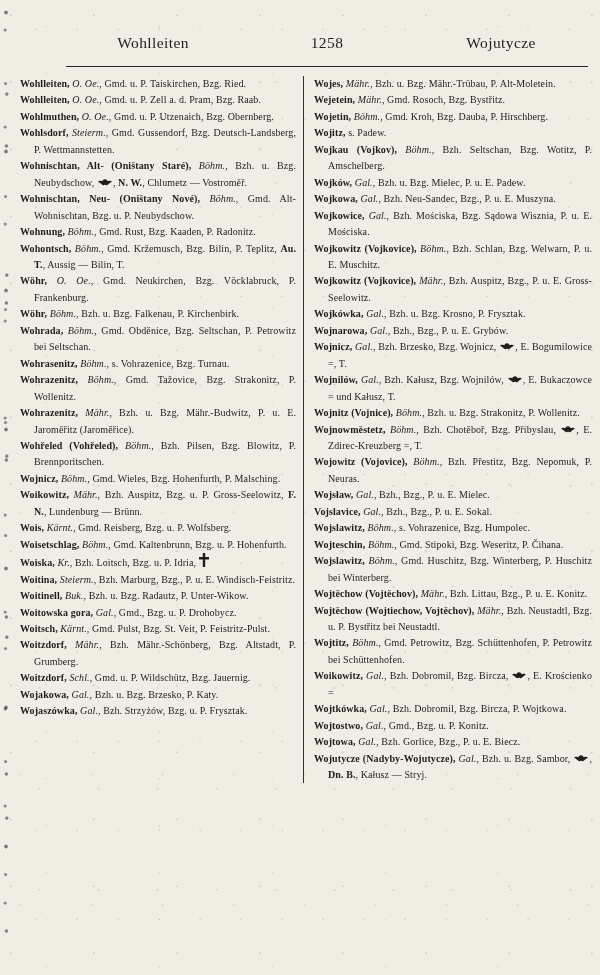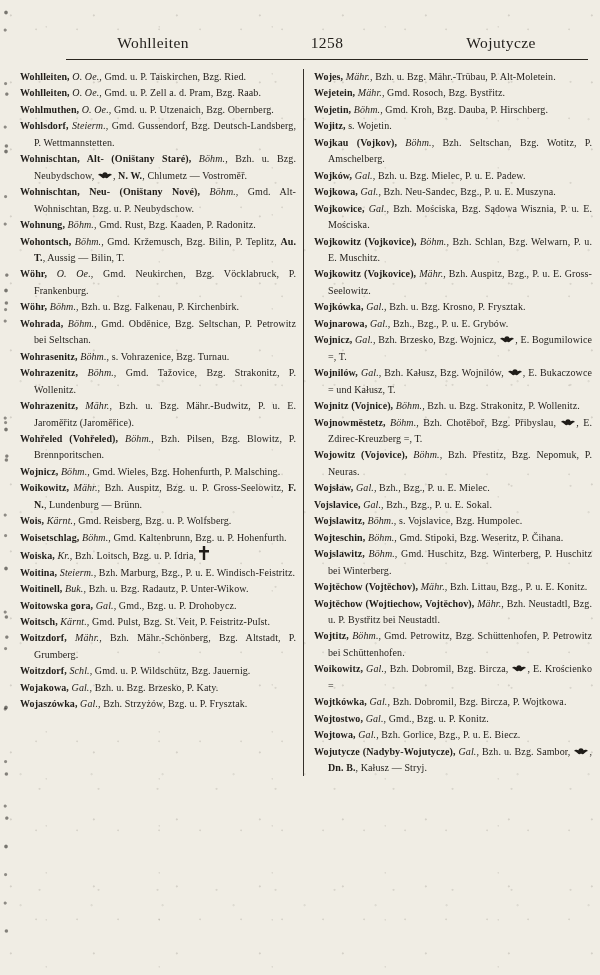--- a/index.html
+++ b/index.html
@@ -14,21 +14,21 @@
       radial-gradient(circle at 29% 91%, rgba(40,35,25,.09) .7px, transparent 1.5px);
     background-size: 83px 67px, 59px 101px, 113px 47px, 41px 89px, 71px 131px;
     font-family:"Liberation Serif","DejaVu Serif",serif;
     color:#201d19;
     position:relative;
   }
   .page{padding:34px 8px 0 14px;}
   .running-header{
     display:flex;align-items:baseline;
     margin:0 4px 0 52px;
-    padding-bottom:7px;
+    padding-bottom:14px;
     border-bottom:1.5px solid #2a261f;
     font-size:15.5px;letter-spacing:.4px;
   }
   .running-header > div{flex:1;text-align:center;}
   .columns{display:flex;margin-top:9px;}
   .col{width:50%;box-sizing:border-box;}
   .col-left{padding:0 7px 0 6px;}
   .col-right{border-left:1.2px solid #35302a;padding:0 0 0 10px;}
   .entry{
     margin:0;
@@ -100,21 +100,21 @@
         <p class="entry"><span class="seg-b">Woitsch,</span><span class="seg-i"> Kärnt.</span><span>, Gmd. Pulst, Bzg. St. Veit, P. Feistritz-Pulst.</span></p>
         <p class="entry"><span class="seg-b">Woitzdorf,</span><span class="seg-i"> Mähr.</span><span>, Bzh. Mähr.-Schönberg, Bzg. Altstadt, P. Grumberg.</span></p>
         <p class="entry"><span class="seg-b">Woitzdorf,</span><span class="seg-i"> Schl.</span><span>, Gmd. u. P. Wildschütz, Bzg. Jauernig.</span></p>
         <p class="entry"><span class="seg-b">Wojakowa,</span><span class="seg-i"> Gal.</span><span>, Bzh. u. Bzg. Brzesko, P. Katy.</span></p>
         <p class="entry"><span class="seg-b">Wojaszówka,</span><span class="seg-i"> Gal.</span><span>, Bzh. Strzyżów, Bzg. u. P. Frysztak.</span></p>
       </div>
     <div class="col col-right">
         <p class="entry"><span class="seg-b">Wojes,</span><span class="seg-i"> Mähr.</span><span>, Bzh. u. Bzg. Mähr.-Trübau, P. Alt-Moletein.</span></p>
         <p class="entry"><span class="seg-b">Wejetein,</span><span class="seg-i"> Mähr.</span><span>, Gmd. Rosoch, Bzg. Bystřitz.</span></p>
         <p class="entry"><span class="seg-b">Wojetin,</span><span class="seg-i"> Böhm.</span><span>, Gmd. Kroh, Bzg. Dauba, P. Hirschberg.</span></p>
-        <p class="entry"><span class="seg-b">Wojitz,</span><span> s. Wojetin.</span></p>
+        <p class="entry"><span class="seg-b">Wojitz,</span><span> s. Padew.</span></p>
         <p class="entry"><span class="seg-b">Wojkau (Vojkov),</span><span class="seg-i"> Böhm.</span><span>, Bzh. Seltschan, Bzg. Wotitz, P. Amschelberg.</span></p>
         <p class="entry"><span class="seg-b">Wojków,</span><span class="seg-i"> Gal.</span><span>, Bzh. u. Bzg. Mielec, P. u. E. Padew.</span></p>
         <p class="entry"><span class="seg-b">Wojkowa,</span><span class="seg-i"> Gal.</span><span>, Bzh. Neu-Sandec, Bzg., P. u. E. Muszyna.</span></p>
         <p class="entry"><span class="seg-b">Wojkowice,</span><span class="seg-i"> Gal.</span><span>, Bzh. Mościska, Bzg. Sądowa Wisznia, P. u. E. Mościska.</span></p>
         <p class="entry"><span class="seg-b">Wojkowitz (Vojkovice),</span><span class="seg-i"> Böhm.</span><span>, Bzh. Schlan, Bzg. Welwarn, P. u. E. Muschitz.</span></p>
         <p class="entry"><span class="seg-b">Wojkowitz (Vojkovice),</span><span class="seg-i"> Mähr.</span><span>, Bzh. Auspitz, Bzg., P. u. E. Gross-Seelowitz.</span></p>
         <p class="entry"><span class="seg-b">Wojkówka,</span><span class="seg-i"> Gal.</span><span>, Bzh. u. Bzg. Krosno, P. Frysztak.</span></p>
         <p class="entry"><span class="seg-b">Wojnarowa,</span><span class="seg-i"> Gal.</span><span>, Bzh., Bzg., P. u. E. Grybów.</span></p>
         <p class="entry"><span class="seg-b">Wojnicz,</span><span class="seg-i"> Gal.</span><span>, Bzh. Brzesko, Bzg. Wojnicz, </span><span class="icon icon-rail"><svg viewBox="0 0 16 9" xmlns="http://www.w3.org/2000/svg">
               <path fill="#201d19" d="M8 1.2 C6.6 1.2 5.7 2.1 5.4 3.3 C4 2.2 1.9 2.6 1 4.1 C2.3 4.3 3.5 5.1 4.7 6.3 C5.6 7.4 7.1 7.6 8 6.5 C8.9 7.6 10.4 7.4 11.3 6.3 C12.5 5.1 13.7 4.3 15 4.1 C14.1 2.6 12 2.2 10.6 3.3 C10.3 2.1 9.4 1.2 8 1.2 Z"></path>
@@ -122,21 +122,21 @@
         <p class="entry"><span class="seg-b">Wojnilów,</span><span class="seg-i"> Gal.</span><span>, Bzh. Kałusz, Bzg. Wojnilów, </span><span class="icon icon-rail"><svg viewBox="0 0 16 9" xmlns="http://www.w3.org/2000/svg">
               <path fill="#201d19" d="M8 1.2 C6.6 1.2 5.7 2.1 5.4 3.3 C4 2.2 1.9 2.6 1 4.1 C2.3 4.3 3.5 5.1 4.7 6.3 C5.6 7.4 7.1 7.6 8 6.5 C8.9 7.6 10.4 7.4 11.3 6.3 C12.5 5.1 13.7 4.3 15 4.1 C14.1 2.6 12 2.2 10.6 3.3 C10.3 2.1 9.4 1.2 8 1.2 Z"></path>
             </svg></span><span>, E. Bukaczowce = und Kałusz, T.</span></p>
         <p class="entry"><span class="seg-b">Wojnitz (Vojnice),</span><span class="seg-i"> Böhm.</span><span>, Bzh. u. Bzg. Strakonitz, P. Wollenitz.</span></p>
         <p class="entry"><span class="seg-b">Wojnowměstetz,</span><span class="seg-i"> Böhm.</span><span>, Bzh. Chotěboř, Bzg. Přibyslau, </span><span class="icon icon-rail"><svg viewBox="0 0 16 9" xmlns="http://www.w3.org/2000/svg">
               <path fill="#201d19" d="M8 1.2 C6.6 1.2 5.7 2.1 5.4 3.3 C4 2.2 1.9 2.6 1 4.1 C2.3 4.3 3.5 5.1 4.7 6.3 C5.6 7.4 7.1 7.6 8 6.5 C8.9 7.6 10.4 7.4 11.3 6.3 C12.5 5.1 13.7 4.3 15 4.1 C14.1 2.6 12 2.2 10.6 3.3 C10.3 2.1 9.4 1.2 8 1.2 Z"></path>
             </svg></span><span>, E. Zdirec-Kreuzberg =, T.</span></p>
         <p class="entry"><span class="seg-b">Wojowitz (Vojovice),</span><span class="seg-i"> Böhm.</span><span>, Bzh. Přestitz, Bzg. Nepomuk, P. Neuras.</span></p>
         <p class="entry"><span class="seg-b">Wojsław,</span><span class="seg-i"> Gal.</span><span>, Bzh., Bzg., P. u. E. Mielec.</span></p>
         <p class="entry"><span class="seg-b">Vojslavice,</span><span class="seg-i"> Gal.</span><span>, Bzh., Bzg., P. u. E. Sokal.</span></p>
-        <p class="entry"><span class="seg-b">Wojslawitz,</span><span class="seg-i"> Böhm.</span><span>, s. Vojslavice, Bzg. Humpolec.</span></p>
+        <p class="entry"><span class="seg-b">Wojslawitz,</span><span class="seg-i"> Böhm.</span><span>, s. Vohrazenice, Bzg. Humpolec.</span></p>
         <p class="entry"><span class="seg-b">Wojteschin,</span><span class="seg-i"> Böhm.</span><span>, Gmd. Stipoki, Bzg. Weseritz, P. Čihana.</span></p>
         <p class="entry"><span class="seg-b">Wojslawitz,</span><span class="seg-i"> Böhm.</span><span>, Gmd. Huschitz, Bzg. Winterberg, P. Huschitz bei Winterberg.</span></p>
         <p class="entry"><span class="seg-b">Wojtěchow (Vojtěchov),</span><span class="seg-i"> Mähr.</span><span>, Bzh. Littau, Bzg., P. u. E. Konitz.</span></p>
         <p class="entry"><span class="seg-b">Wojtěchow (Wojtiechow, Vojtěchov),</span><span class="seg-i"> Mähr.</span><span>, Bzh. Neustadtl, Bzg. u. P. Bystřitz bei Neustadtl.</span></p>
         <p class="entry"><span class="seg-b">Wojtitz,</span><span class="seg-i"> Böhm.</span><span>, Gmd. Petrowitz, Bzg. Schüttenhofen, P. Petrowitz bei Schüttenhofen.</span></p>
         <p class="entry"><span class="seg-b">Woikowitz,</span><span class="seg-i"> Gal.</span><span>, Bzh. Dobromil, Bzg. Bircza, </span><span class="icon icon-rail"><svg viewBox="0 0 16 9" xmlns="http://www.w3.org/2000/svg">
               <path fill="#201d19" d="M8 1.2 C6.6 1.2 5.7 2.1 5.4 3.3 C4 2.2 1.9 2.6 1 4.1 C2.3 4.3 3.5 5.1 4.7 6.3 C5.6 7.4 7.1 7.6 8 6.5 C8.9 7.6 10.4 7.4 11.3 6.3 C12.5 5.1 13.7 4.3 15 4.1 C14.1 2.6 12 2.2 10.6 3.3 C10.3 2.1 9.4 1.2 8 1.2 Z"></path>
             </svg></span><span>, E. Krościenko =</span></p>
         <p class="entry"><span class="seg-b">Wojtkówka,</span><span class="seg-i"> Gal.</span><span>, Bzh. Dobromil, Bzg. Bircza, P. Wojtkowa.</span></p>
         <p class="entry"><span class="seg-b">Wojtostwo,</span><span class="seg-i"> Gal.</span><span>, Gmd., Bzg. u. P. Konitz.</span></p>

